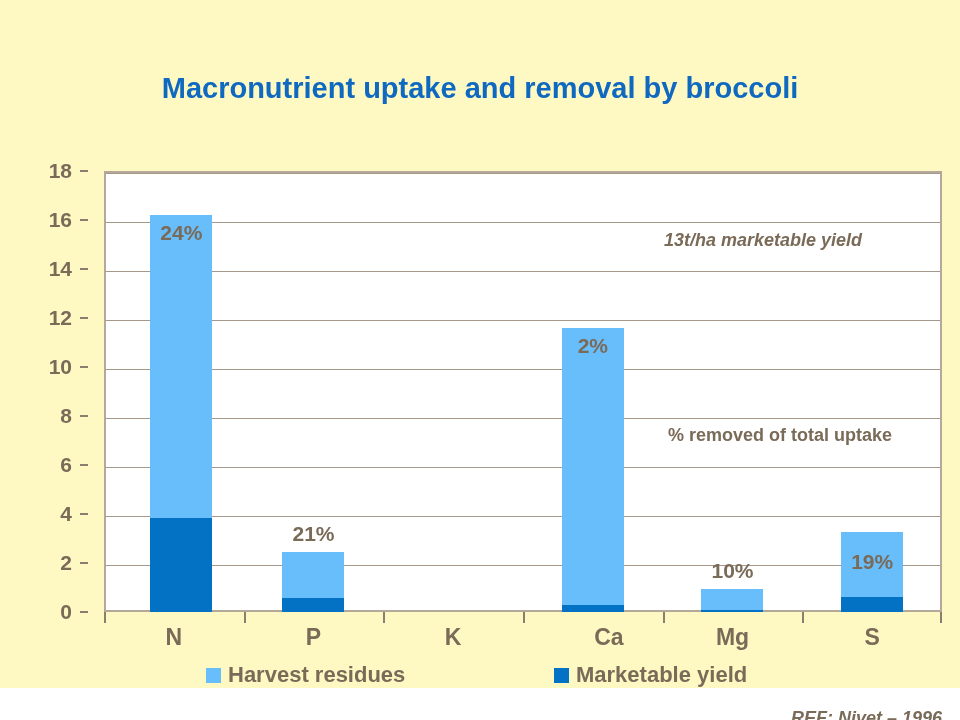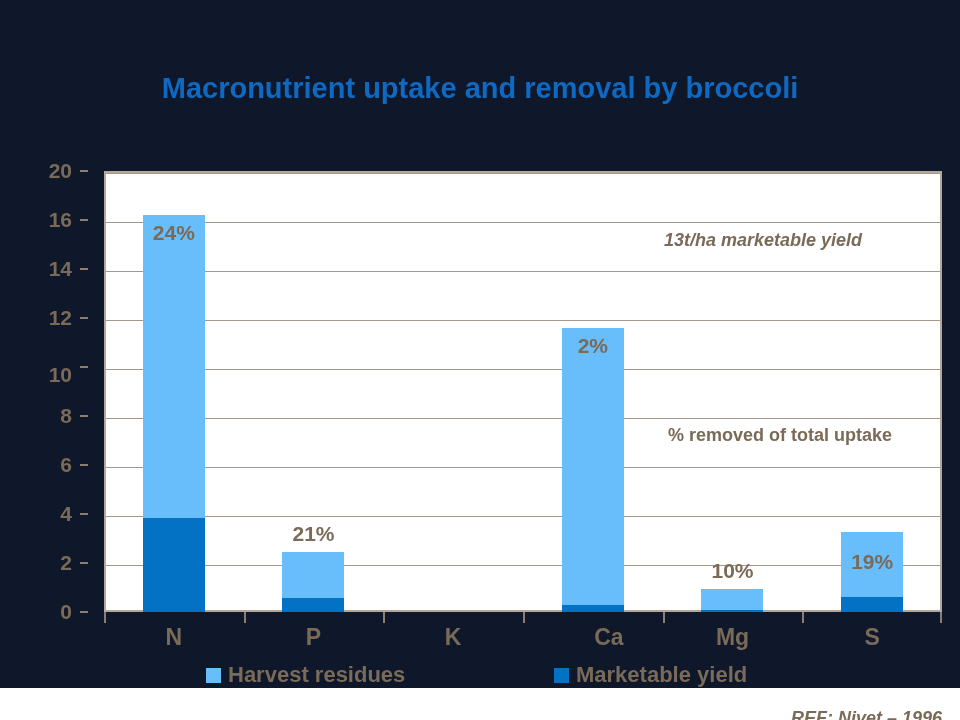--- a/index.html
+++ b/index.html
@@ -12,21 +12,21 @@
     height: 720px;
     font-family: "Liberation Sans", sans-serif;
     position: relative;
     overflow: hidden;
   }
   #slide {
     position: absolute;
     left: 0; top: 0;
     width: 960px;
     height: 688px;
-    background: #0f172a;
+    background: #fef9c3;
   }
 
   
   #chart-title {
     position: absolute;
     left: 0;
     top: 72px;
     width: 960px;
     text-align: center;
     font-size: 29px;
@@ -226,44 +226,44 @@
         <div class="gridline" style="top: 245px;"></div>
         <div class="gridline" style="top: 196px;"></div>
         <div class="gridline" style="top: 147px;"></div>
         <div class="gridline" style="top: 98px;"></div>
         <div class="gridline" style="top: 49px;"></div>
         <div class="gridline" style="top: 0px;"></div>
       </div>
   </div>
 
   <div id="y-axis-labels">
-      <div class="y-tick-label" style="top: 0px;">20</div>
+      <div class="y-tick-label" style="top: 0px;">18</div>
       <div class="y-tick-mark" style="top: 0px;"></div>
       <div class="y-tick-label" style="top: 49px;">16</div>
       <div class="y-tick-mark" style="top: 49px;"></div>
       <div class="y-tick-label" style="top: 98px;">14</div>
       <div class="y-tick-mark" style="top: 98px;"></div>
       <div class="y-tick-label" style="top: 147px;">12</div>
       <div class="y-tick-mark" style="top: 147px;"></div>
-      <div class="y-tick-label" style="top: 204px;">10</div>
+      <div class="y-tick-label" style="top: 196px;">10</div>
       <div class="y-tick-mark" style="top: 196px;"></div>
       <div class="y-tick-label" style="top: 245px;">8</div>
       <div class="y-tick-mark" style="top: 245px;"></div>
       <div class="y-tick-label" style="top: 294px;">6</div>
       <div class="y-tick-mark" style="top: 294px;"></div>
       <div class="y-tick-label" style="top: 343px;">4</div>
       <div class="y-tick-mark" style="top: 343px;"></div>
       <div class="y-tick-label" style="top: 392px;">2</div>
       <div class="y-tick-mark" style="top: 392px;"></div>
       <div class="y-tick-label" style="top: 441px;">0</div>
       <div class="y-tick-mark" style="top: 441px;"></div>
     </div>
 
   <div id="bars-layer">
-      <div class="bar-group" style="left: 0px; width: 139.667px;">
+      <div class="bar-group" style="left: 0px; width: 139.667px; padding-left: 15px;">
         <div class="bar-stack">
           <div class="seg-residues" style="height: 302.575px; background: rgb(104, 189, 251);"></div>
           <div class="seg-yield" style="height: 94.325px; background: rgb(4, 114, 196);"></div>
         </div>
         <div class="bar-label" style="top: 50.1px;">24%</div>
       </div>
       <div class="bar-group" style="left: 139.667px; width: 139.667px;">
         <div class="bar-stack">
           <div class="seg-residues" style="height: 46.06px; background: rgb(104, 189, 251);"></div>
           <div class="seg-yield" style="height: 13.965px; background: rgb(4, 114, 196);"></div>

